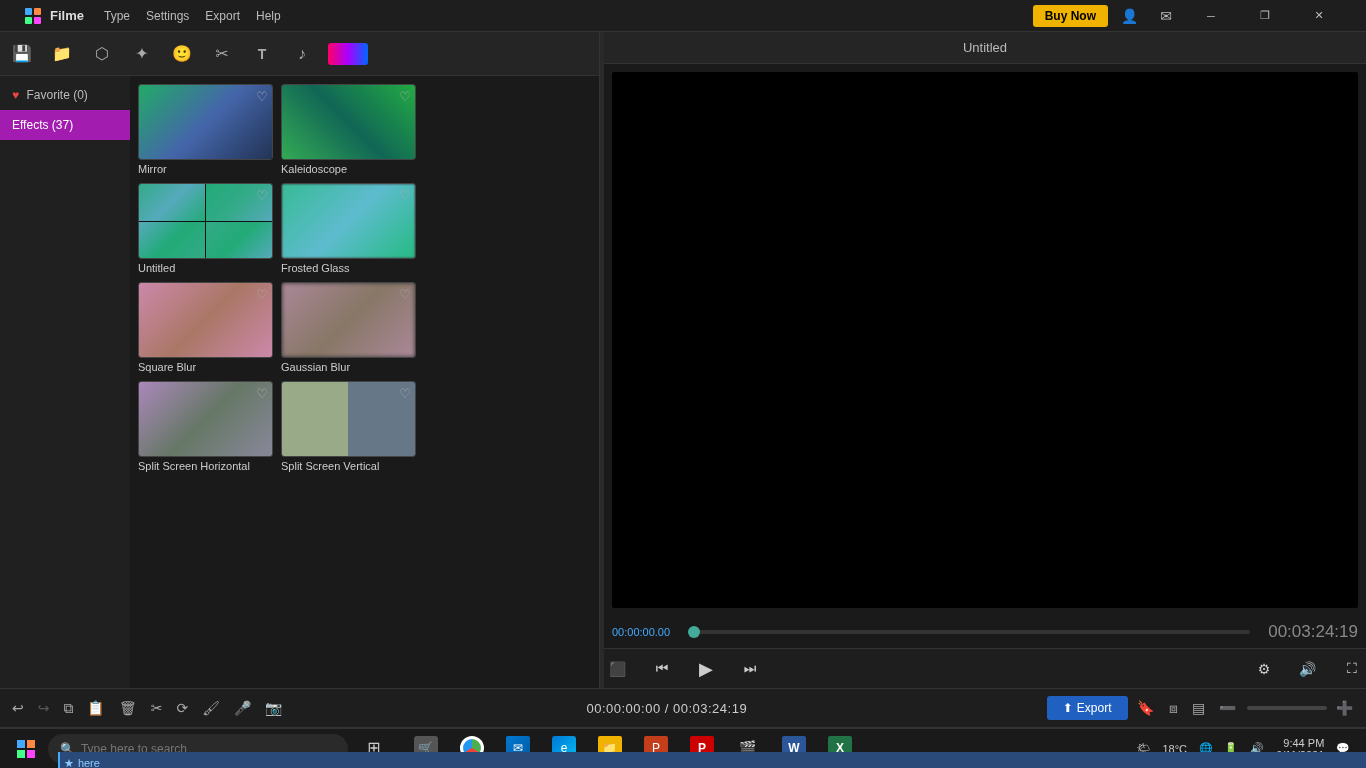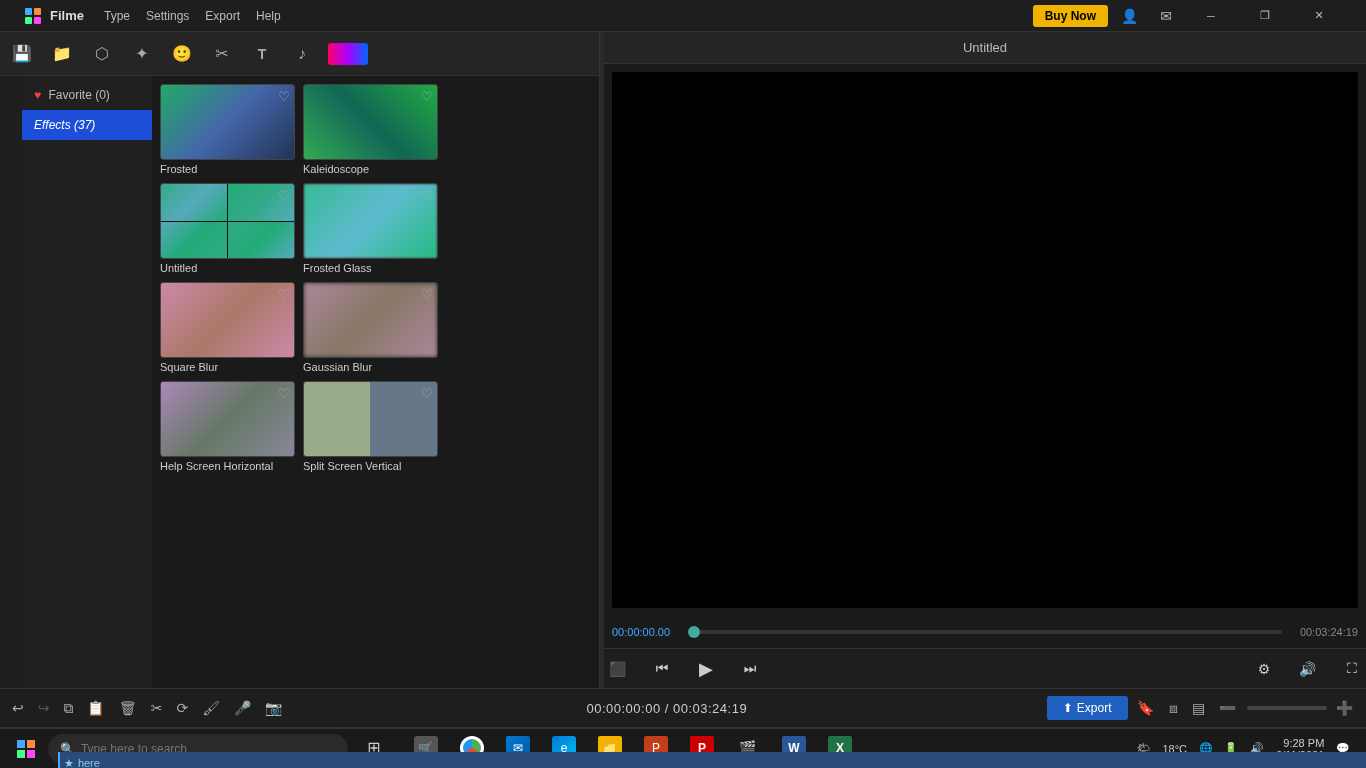--- a/index.html
+++ b/index.html
@@ -21,24 +21,24 @@
 
     
     #main { display: flex; height: calc(768px - 32px - 40px - 40px); }
 
     
     #left-panel { width: 600px; display: flex; flex-direction: column; background: #1e1e1e; border-right: 1px solid #333; }
     #toolbar-icons { height: 44px; background: #252525; display: flex; align-items: center; padding: 0 8px; gap: 12px; border-bottom: 1px solid #333; }
     .toolbar-icon { width: 28px; height: 28px; display: flex; align-items: center; justify-content: center; color: #aaa; cursor: pointer; font-size: 16px; border-radius: 3px; }
     .toolbar-icon.gradient { background: linear-gradient(to right, #f06, #a0f, #06f); border-radius: 4px; }
 
-    #left-content { display: flex; flex: 1; overflow: hidden; padding-left: 22px; }
+    #left-content { display: flex; flex: 1; overflow: hidden; }
     #sidebar { width: 130px; background: #202020; padding: 4px 0; }
     .sidebar-item { padding: 8px 12px; cursor: pointer; color: #bbb; font-size: 12px; }
-    .sidebar-item.active { background: #1d4ed8; color: #fff; font-style: italic; }
+    .sidebar-item.active { background: #a21caf; color: #fff; }
     .sidebar-item .heart { color: #e44; margin-right: 4px; }
 
     #effects-grid { flex: 1; overflow-y: auto; padding: 8px; background: #1a1a1a; }
     #effects-grid::-webkit-scrollbar { width: 6px; }
     #effects-grid::-webkit-scrollbar-track { background: #1a1a1a; }
     #effects-grid::-webkit-scrollbar-thumb { background: #444; border-radius: 3px; }
 
     .effects-row { display: flex; gap: 8px; margin-bottom: 8px; }
     .effect-item { width: 135px; cursor: pointer; }
     .effect-thumb { width: 135px; height: 76px; background: #333; border-radius: 3px; position: relative; overflow: hidden; border: 1px solid #444; }
@@ -161,21 +161,21 @@
       </div>
 
       <div id="effects-grid">
 
         <div class="effects-row">
           <div class="effect-item">
             <div class="effect-thumb">
               <div class="thumb-img" style="background: linear-gradient(135deg, #2a6, #46a, #235); width:100%; height:100%;"></div>
               <span class="heart-icon">♡</span>
             </div>
-            <div class="effect-label">Frosted</div>
+            <div class="effect-label">Mirror</div>
           </div>
           <div class="effect-item">
             <div class="effect-thumb">
               <div class="thumb-img" style="background: linear-gradient(45deg, #3a5, #165, #2a4); width:100%; height:100%;"></div>
               <span class="heart-icon">♡</span>
             </div>
             <div class="effect-label">Kaleidoscope</div>
           </div>
         </div>
 
@@ -217,21 +217,21 @@
             <div class="effect-label">Gaussian Blur</div>
           </div>
         </div>
 
         <div class="effects-row">
           <div class="effect-item">
             <div class="effect-thumb">
               <div class="thumb-img splith" style="width:100%; height:100%;"></div>
               <span class="heart-icon">♡</span>
             </div>
-            <div class="effect-label">Help Screen Horizontal</div>
+            <div class="effect-label">Split Screen Horizontal</div>
           </div>
           <div class="effect-item">
             <div class="effect-thumb">
               <div class="thumb-img splitv" style="width:100%; height:100%;"></div>
               <span class="heart-icon">♡</span>
             </div>
             <div class="effect-label">Split Screen Vertical</div>
           </div>
         </div>
       </div>
@@ -244,21 +244,21 @@
     <div id="preview-title">
       <span>Untitled</span>
     </div>
     <div id="preview-screen" style="background:#000;"></div>
 
     <div id="preview-timeline">
       <span id="preview-time-left" style="color:#4af; font-size:11px;">00:00:00.00</span>
       <div id="preview-progress" style="flex:1; height:4px; background:#333; border-radius:2px; position:relative; margin:0 8px;">
         <div class="thumb"></div>
       </div>
-      <span style="font-size:11px; color:#888;">00:03:24:19</span>
+      <span style="font-size:17px; color:#888;">00:03:24:19</span>
     </div>
 
     <div id="preview-controls">
       <div class="ctrl-btn">⬛</div>
       <div class="ctrl-btn">⏮</div>
       <div class="ctrl-btn play">▶</div>
       <div class="ctrl-btn">⏭</div>
       <div style="flex:1;"></div>
       <div class="ctrl-btn">⚙</div>
       <div class="ctrl-btn">🔊</div>
@@ -391,18 +391,18 @@
     </div>
   </div>
 
   <div class="systray">
     <span class="systray-item">🌤</span>
     <span class="systray-item">18°C</span>
     <span class="systray-item">🌐</span>
     <span class="systray-item">🔋</span>
     <span class="systray-item">🔊</span>
     <div class="clock systray-item">
-      <div style="font-size:11px; color:#ccc;">9:28 PM</div>
+      <div style="font-size:11px; color:#ccc;">9:44 PM</div>
       <div style="font-size:11px; color:#ccc;">9/11/2021</div>
     </div>
     <span class="systray-item">💬</span>
   </div>
 </div>
 
 </body></html>

